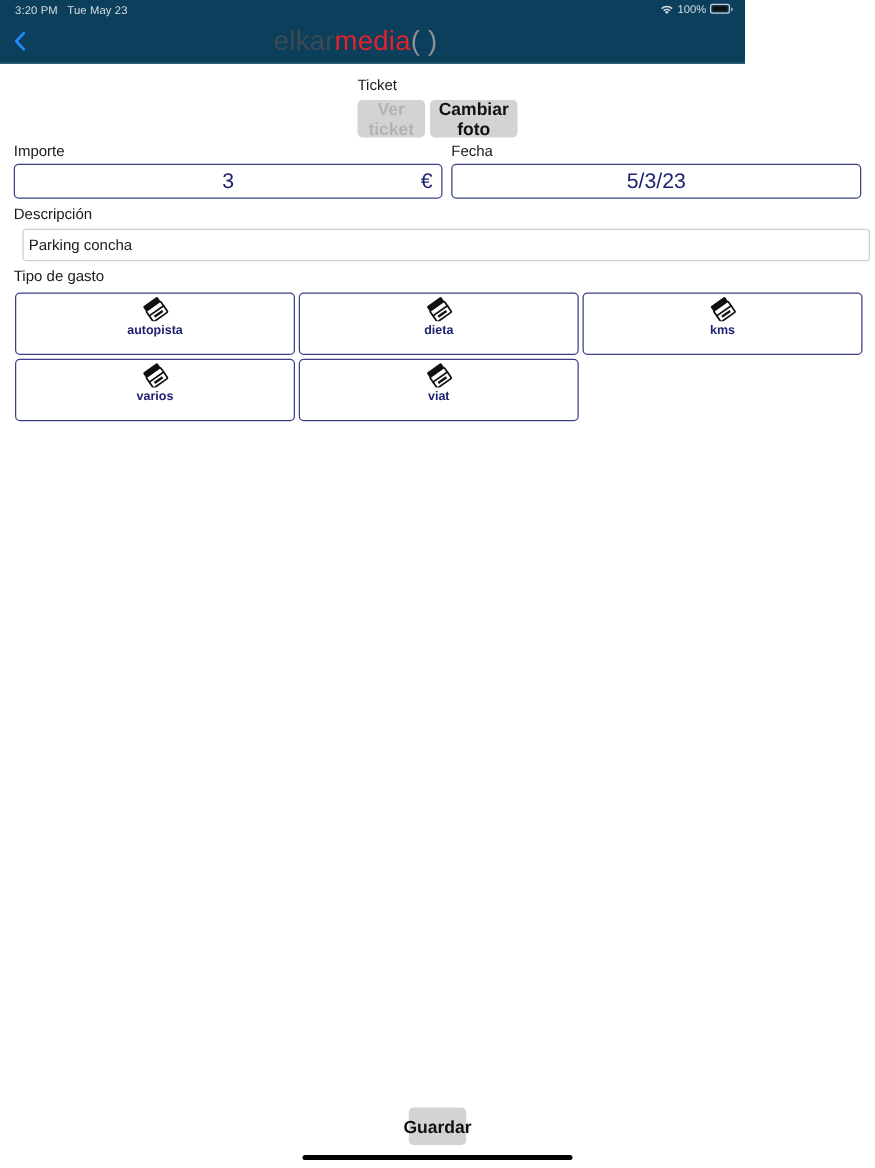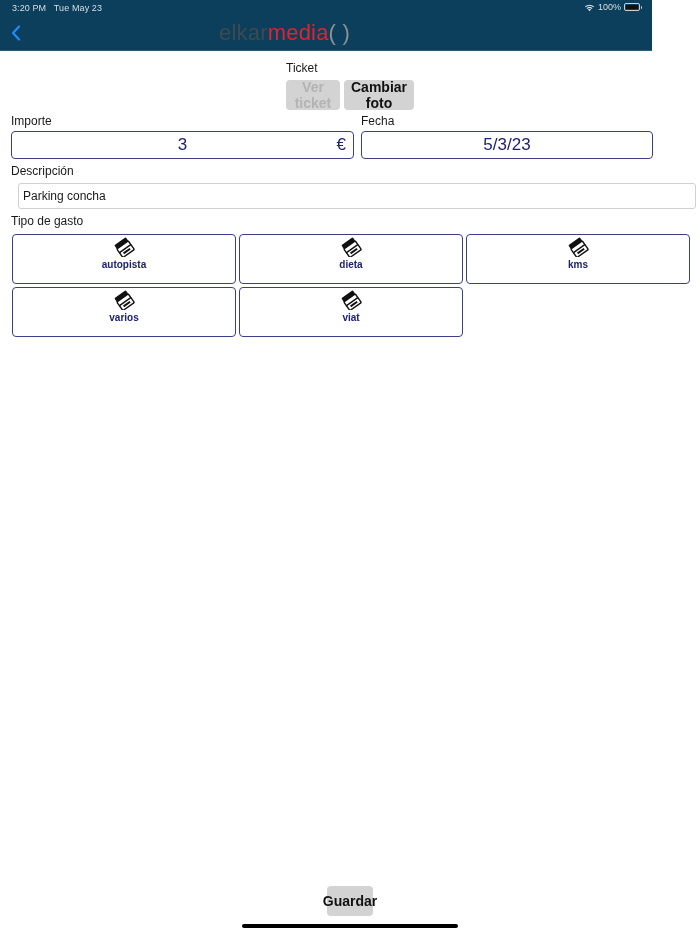--- a/index.html
+++ b/index.html
@@ -6,21 +6,21 @@
     html, body {
       width: 700px; height: 934px; overflow: hidden;
       background: #ffffff;
       font-family: "Liberation Sans", "DejaVu Sans", sans-serif;
       color: #1a1a1a;
     }
     .app { position: relative; width: 700px; height: 934px; }
 
     
     .topbar {
-      position: absolute; left: 0; top: 0; width: 652px; height: 51px;
+      position: absolute; left: 0; top: 0; width: 596px; height: 51px;
       background: #0b3f5c;
       border-bottom: 1px solid #2f5d75;
     }
     .status-time {
       position: absolute; left: 12px; top: 3px;
       font-size: 9px; color: #d6dde3; letter-spacing: 0.1px;
     }
     .status-right {
       position: absolute; right: 12px; top: 2px;
       display: flex; align-items: center; gap: 3px;
@@ -69,21 +69,21 @@
     .field-label { position: absolute; font-size: 12px; color: #1a1a1a; }
 
     
     .input-box {
       position: absolute; height: 28px;
       border: 1px solid #3b3f87; border-radius: 4px; background: #fff;
       display: flex; align-items: center; justify-content: center;
       font-size: 17px; color: #1e2270;
     }
     .importe-box { left: 11px; top: 131px; width: 343px; }
-    .fecha-box { left: 361px; top: 131px; width: 292px; }
+    .fecha-box { left: 361px; top: 131px; width: 328px; }
     .euro {
       position: absolute; right: 7px; top: 3px; font-size: 17px; color: #1e2270;
     }
     .desc-box {
       position: absolute; left: 18px; top: 183px; width: 678px; height: 26px;
       border: 1px solid #d0d0d0; border-radius: 3px; background: #fff;
       font-size: 12px; color: #1a1a1a; padding-left: 4px;
       display: flex; align-items: center;
     }
 

